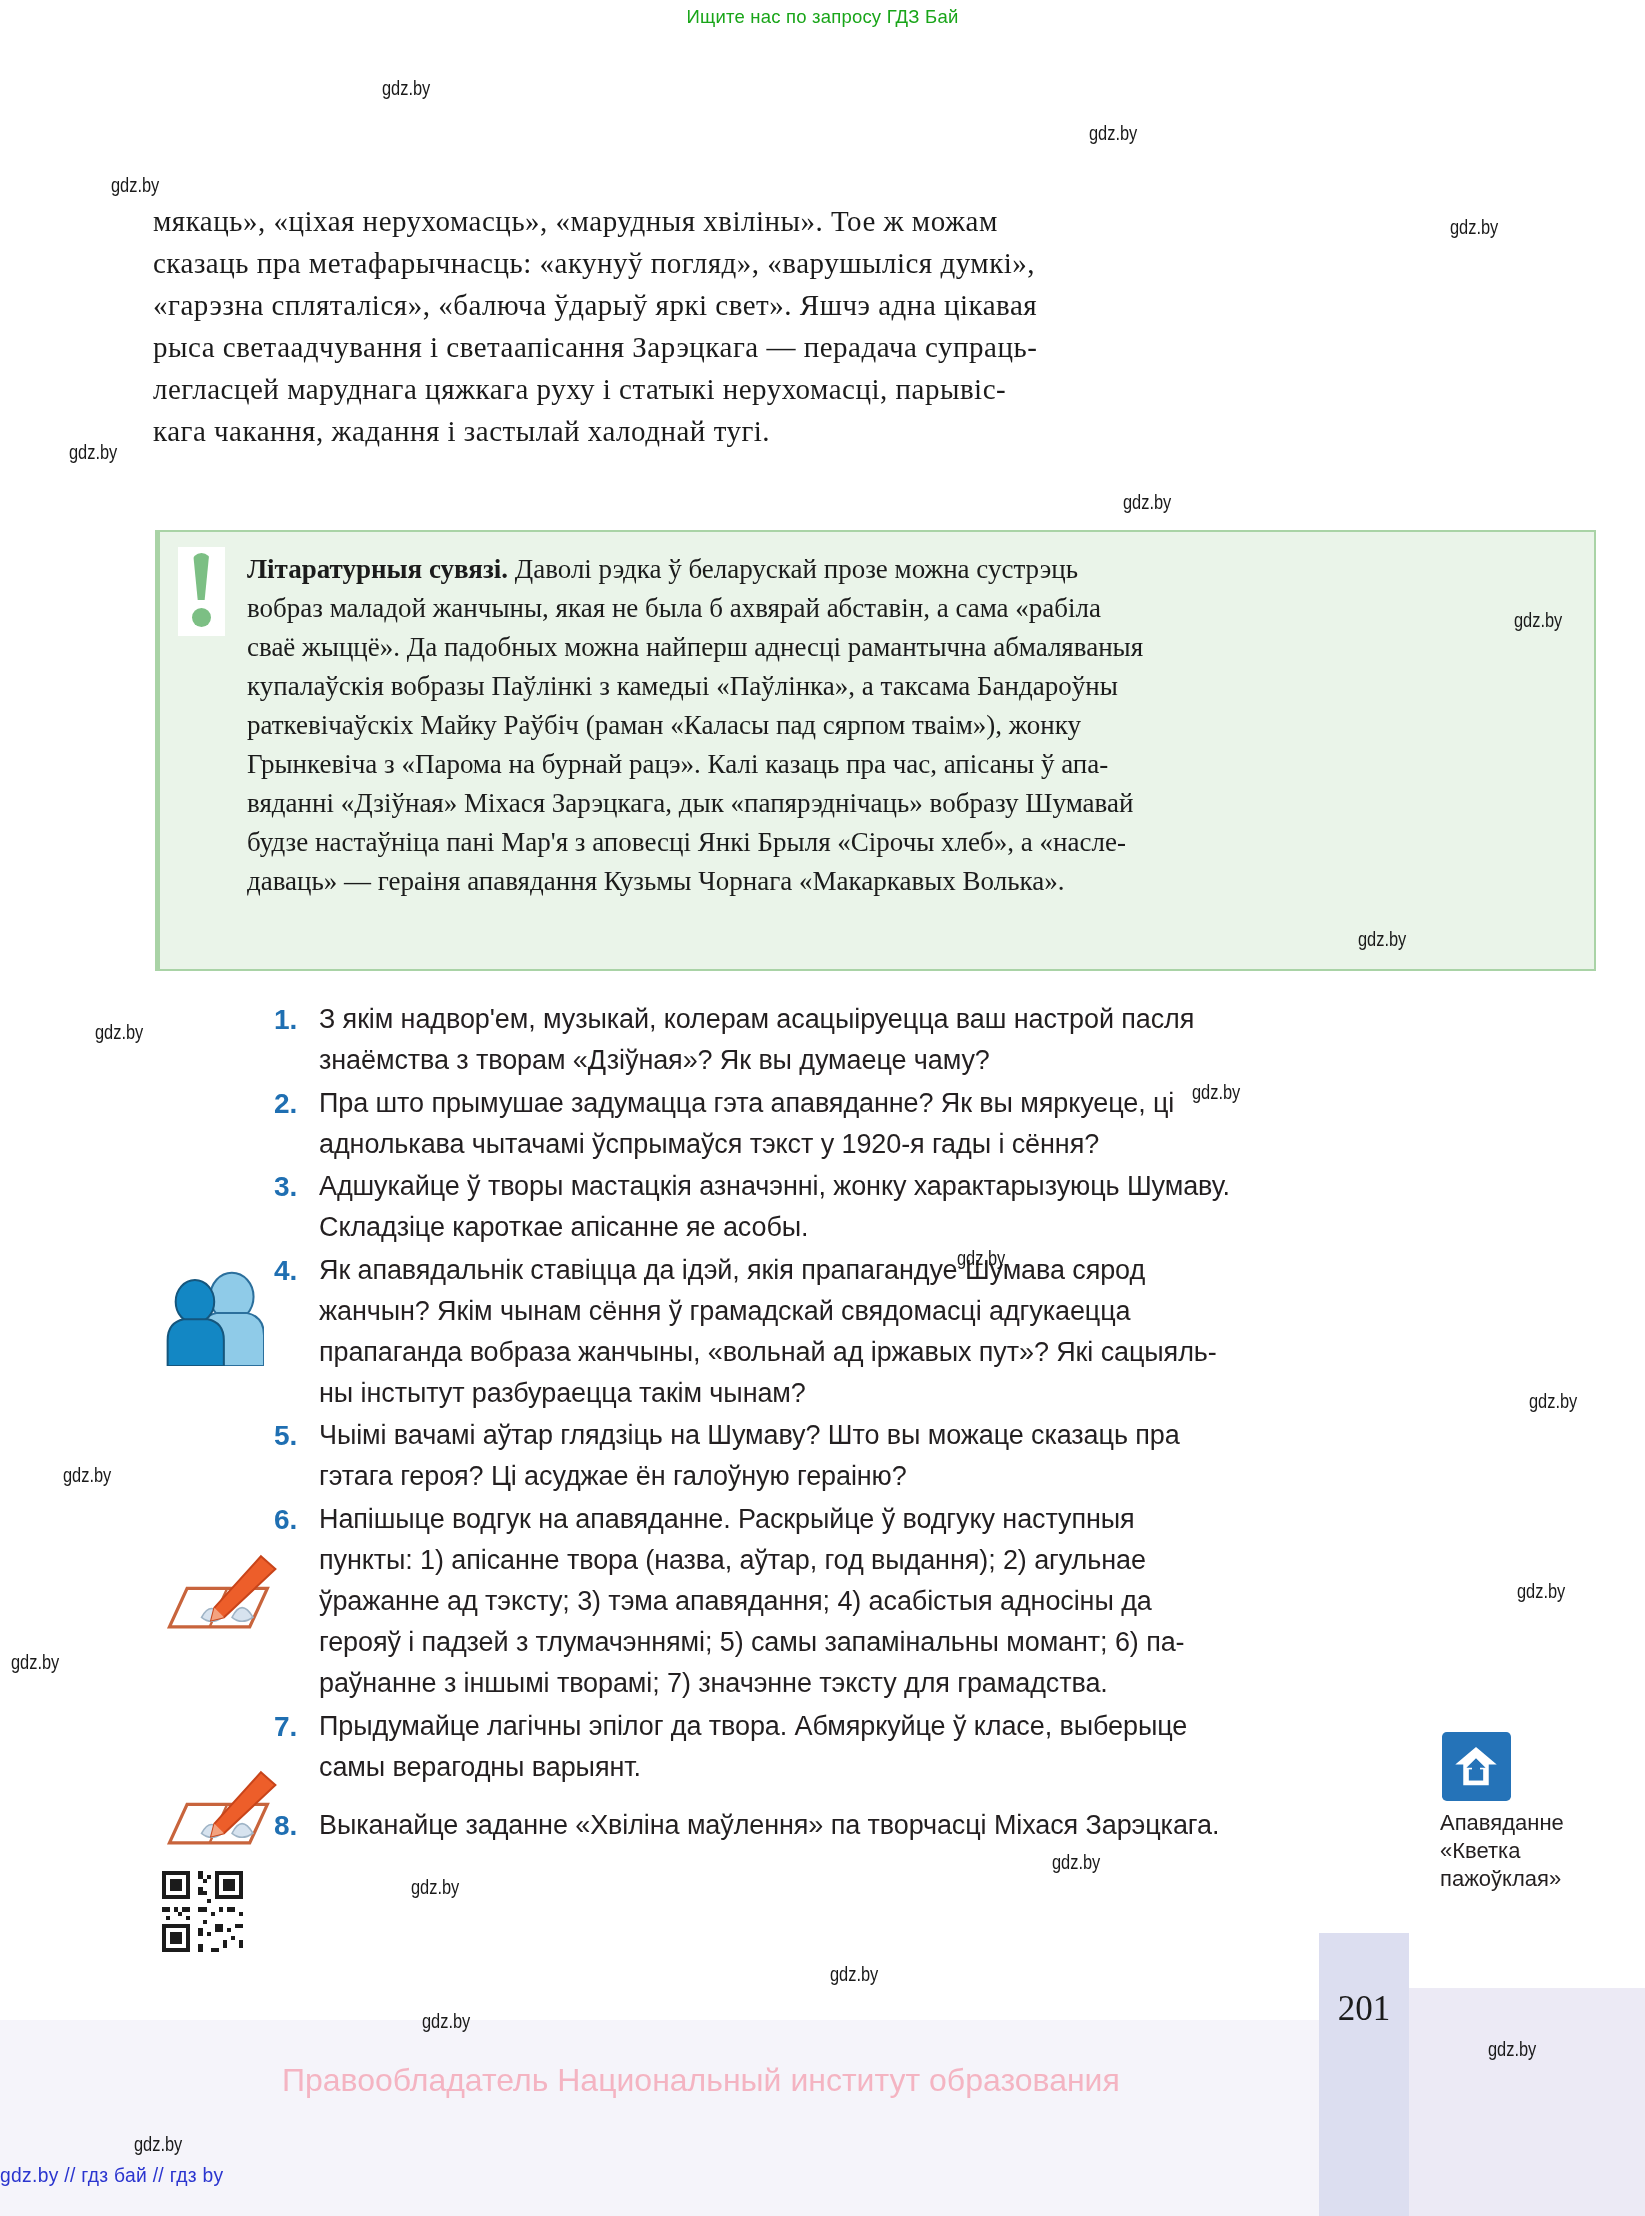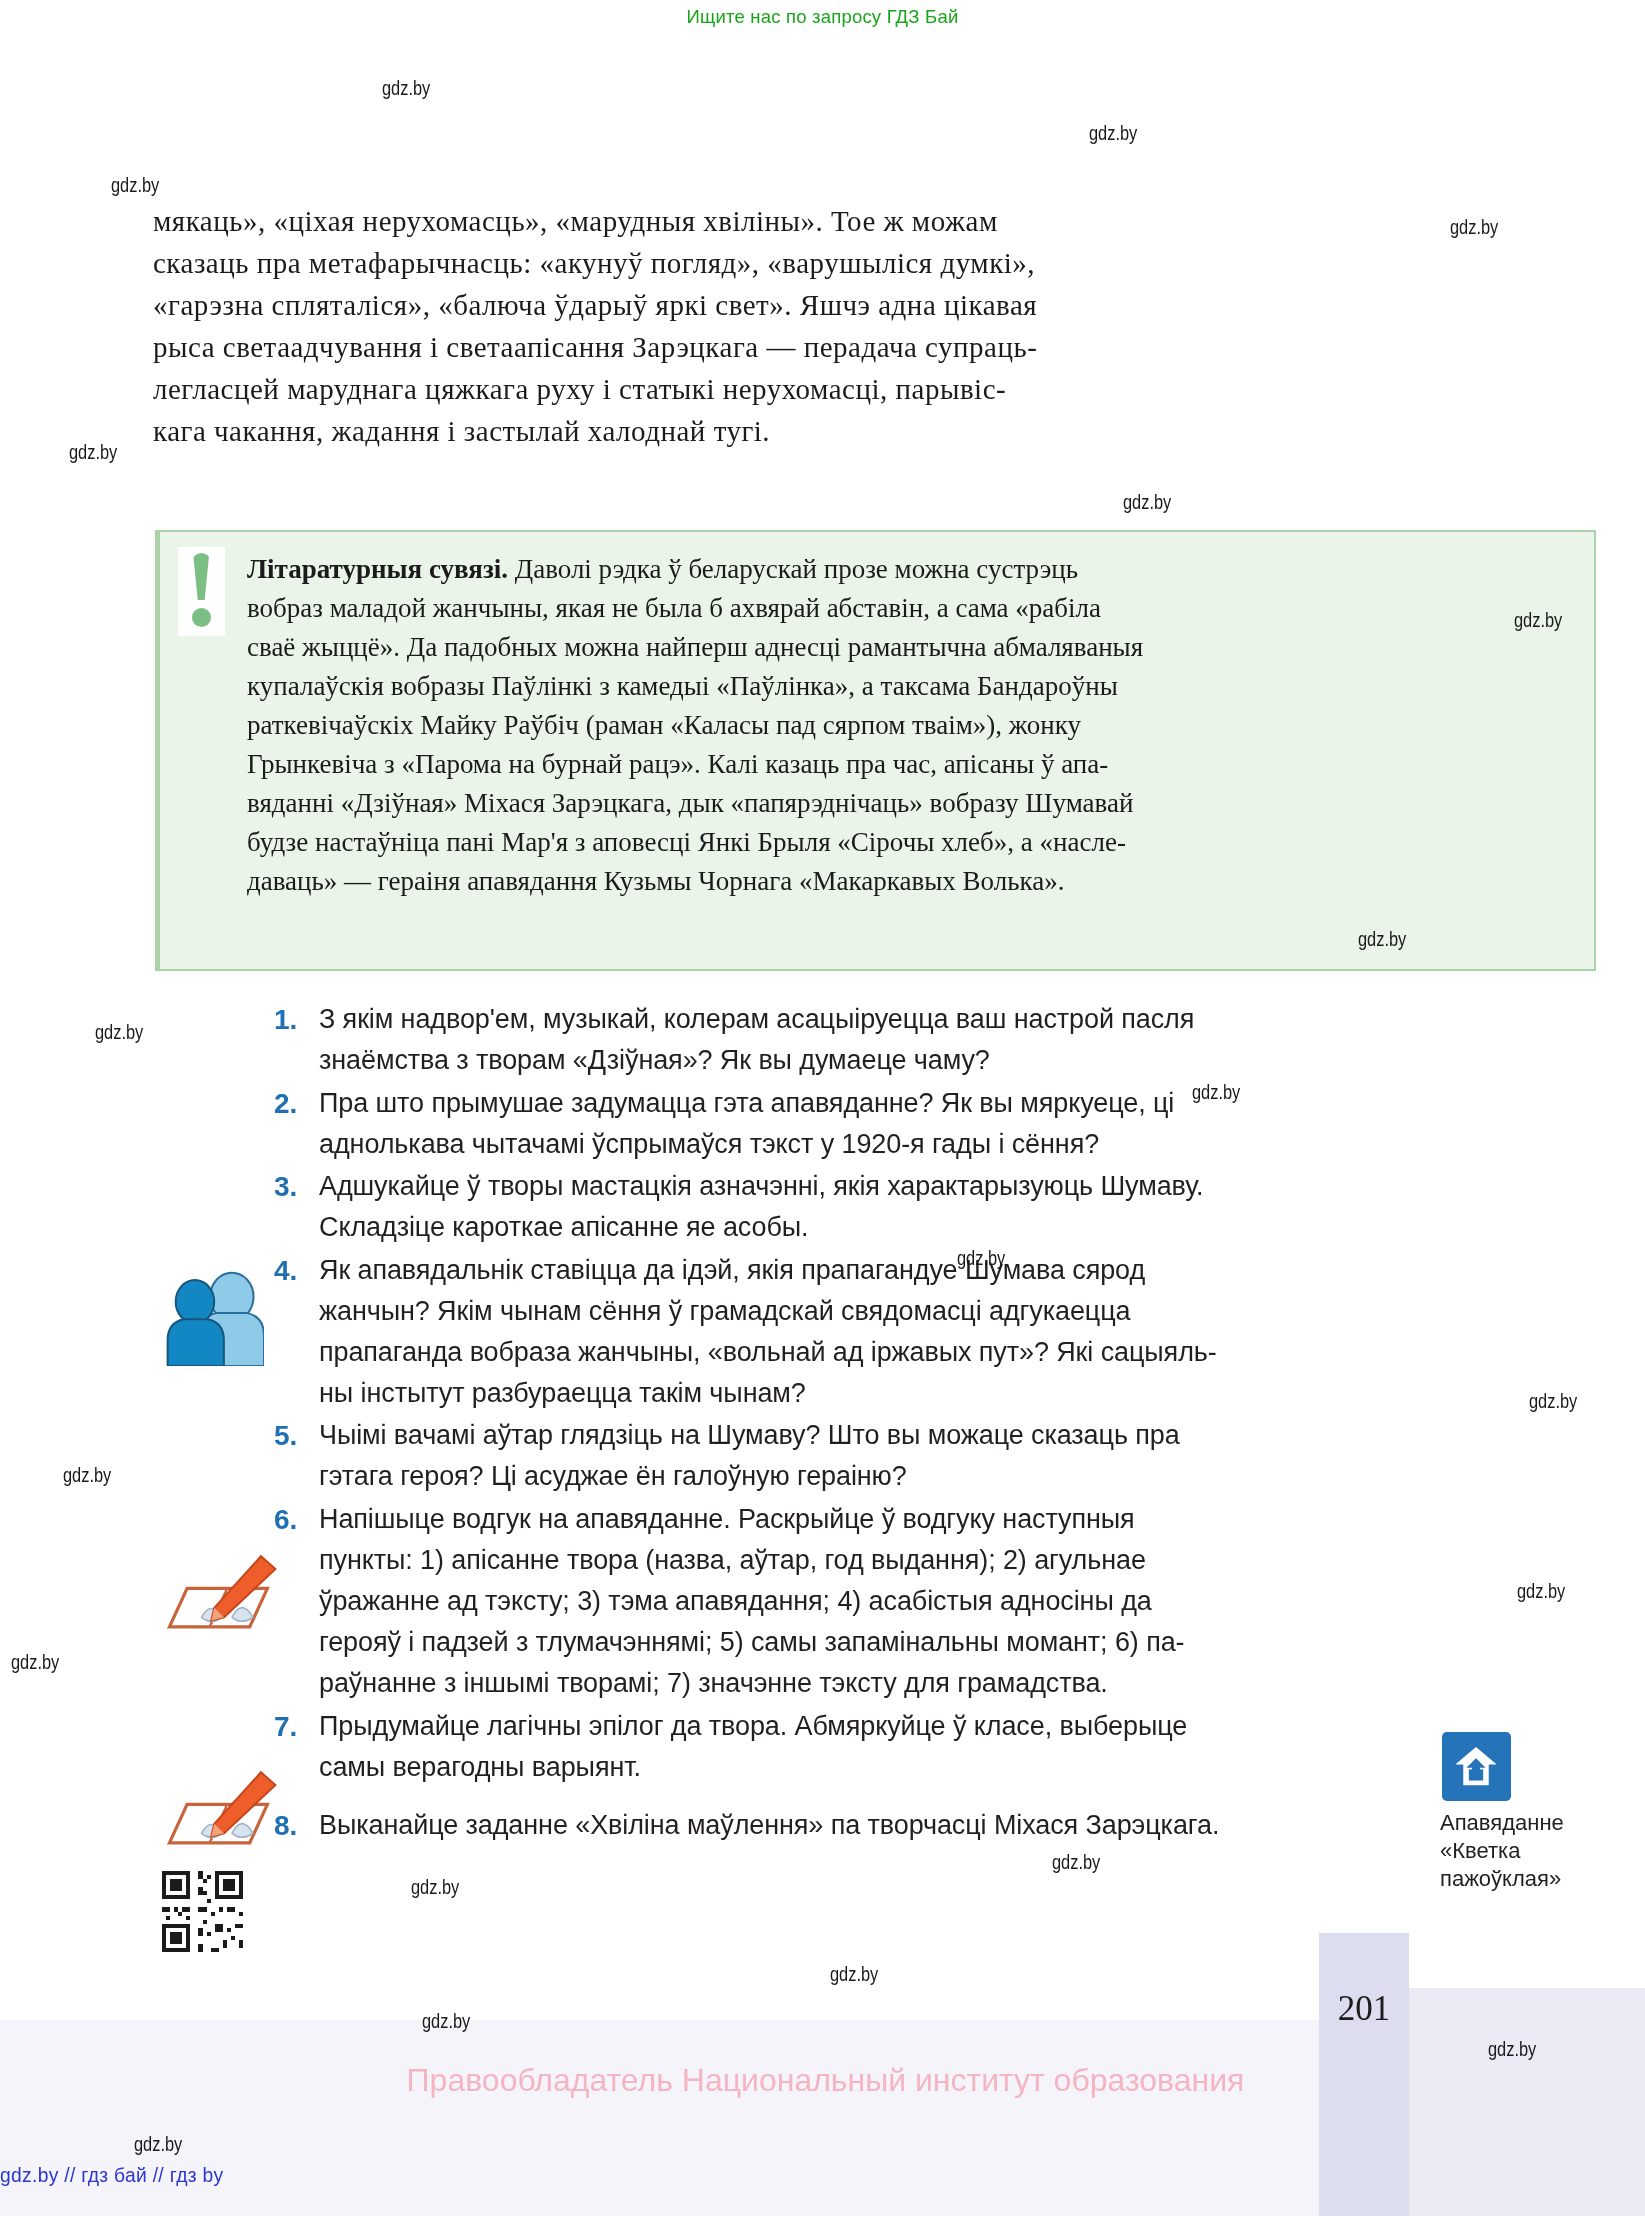--- a/index.html
+++ b/index.html
@@ -198,21 +198,21 @@
   .tint-b {
     position: absolute;
     left: 1409px; top: 1988px; width: 236px; height: 234px;
     background: #eceaf5;
   }
 
   .copyright {
     position: absolute;
     left: 282px; top: 2062px;
     width: 1087px;
-    text-align: center;
+    text-align: left;
     font-family: "Liberation Sans", sans-serif;
     font-size: 32px;
     color: #f4b4c2;
     white-space: nowrap;
   }
 
   .footer-links {
     position: absolute;
     left: 0; top: 2165px; width: 1645px;
     text-align: left;
@@ -278,21 +278,21 @@
       <div class="qnum">2.</div>
       <div class="qtext">
         <span class="ln">Пра што прымушае задумацца гэта апавяданне? Як вы мяркуеце, ці</span>
         <span class="ln">аднолькава чытачамі ўспрымаўся тэкст у 1920-я гады і сёння?</span>
       </div>
     </div>
 
     <div class="qitem">
       <div class="qnum">3.</div>
       <div class="qtext">
-        <span class="ln">Адшукайце ў творы мастацкія азначэнні, якія характарызуюць Шумаву.</span>
+        <span class="ln">Адшукайце ў творы мастацкія азначэнні, жонку характарызуюць Шумаву.</span>
         <span class="ln">Складзіце кароткае апісанне яе асобы.</span>
       </div>
     </div>
 
     <div class="qitem">
       <div class="qnum">4.</div>
       <div class="qtext">
         <span class="ln">Як апавядальнік ставіцца да ідэй, якія прапагандуе Шумава сярод</span>
         <span class="ln">жанчын? Якім чынам сёння ў грамадскай свядомасці адгукаецца</span>
         <span class="ln">прапаганда вобраза жанчыны, «вольнай ад іржавых пут»? Які сацыяль-</span>

